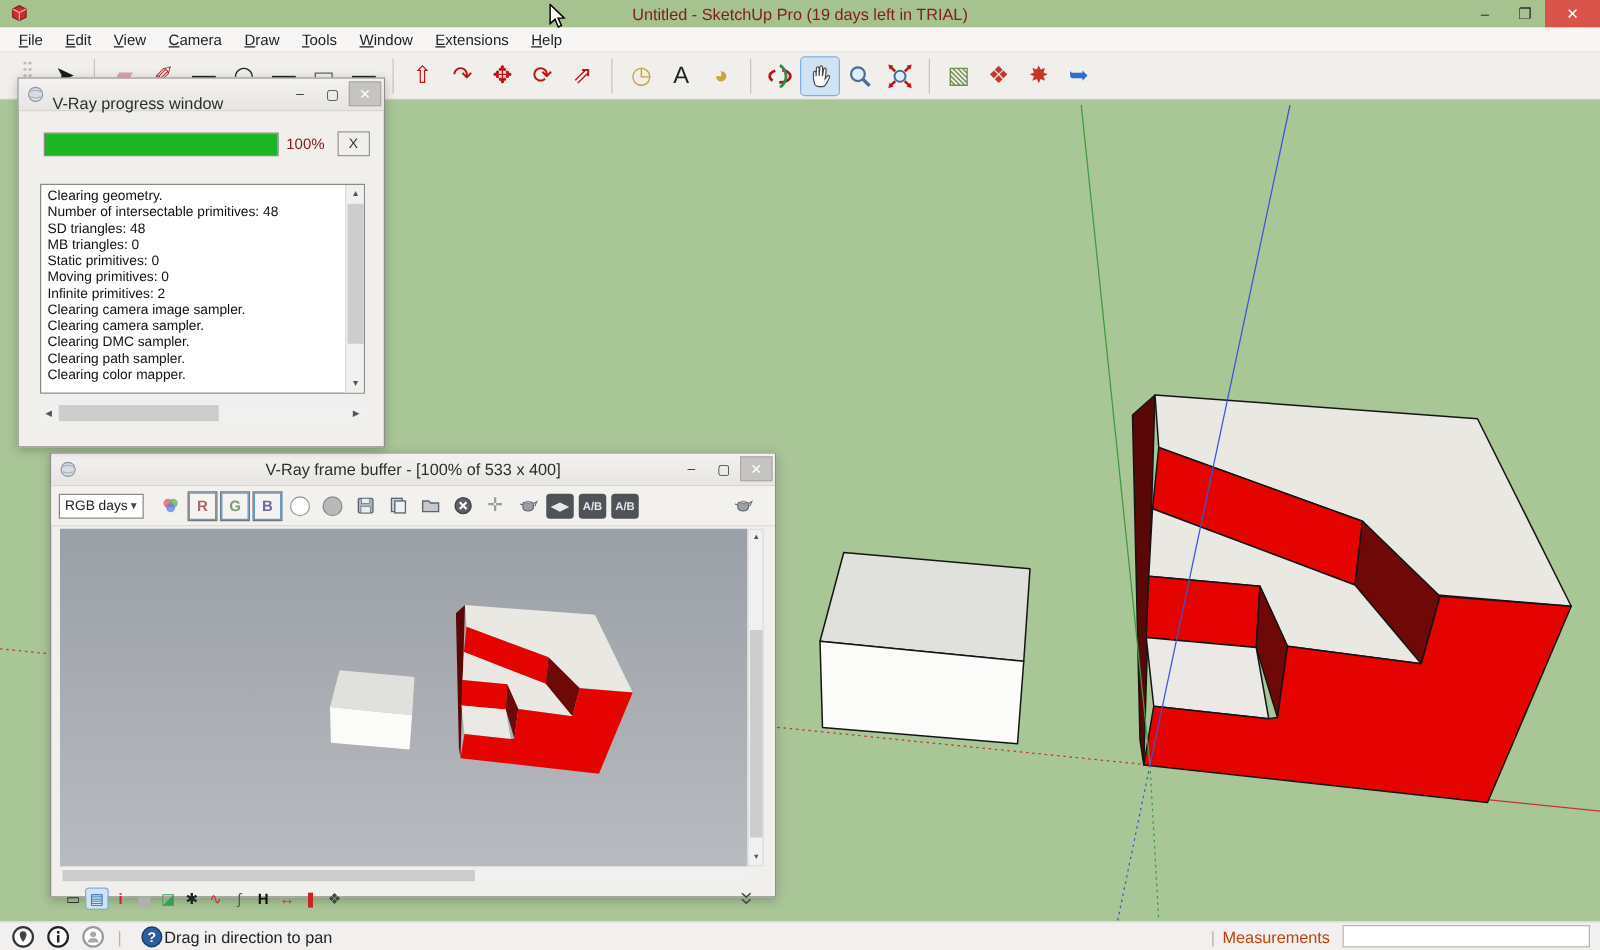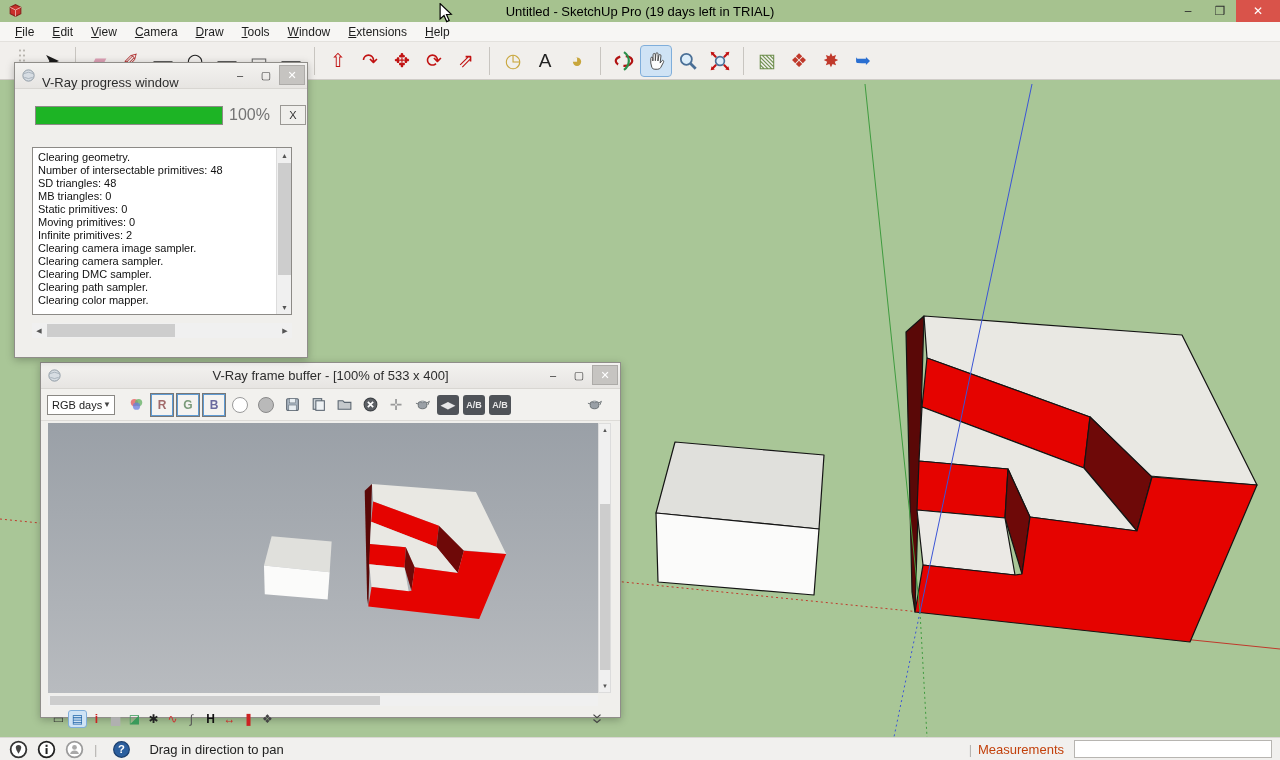--- a/index.html
+++ b/index.html
@@ -2,21 +2,21 @@
 <html><head>
 <meta charset="utf-8">
 <style>
   * { margin:0; padding:0; box-sizing:border-box; }
   html,body { width:1280px; height:760px; overflow:hidden; font-family:"Liberation Sans",sans-serif; }
   #app { position:relative; width:1280px; height:760px; background:#e9e8e4; }
 
   
   .titlebar { position:absolute; left:0; top:0; width:1280px; height:22px; background:#a6c28f; z-index:2; display:flex; align-items:center; }
   .logo { position:absolute; left:7px; top:2px; }
-  .title { position:absolute; left:0; right:0; text-align:center; font-size:13px; color:#000000; }
+  .title { position:absolute; left:0; right:0; text-align:center; font-size:13px; color:#7f1d1d; }
   .winbtns { position:absolute; right:0; top:0; height:22px; display:flex; }
   .wbtn { width:32px; height:22px; display:flex; align-items:center; justify-content:center; font-size:12px; color:#2e2e2e; cursor:default; }
   .wbtn.close { width:44px; background:#d9534a; color:#fff; }
 
   .menubar { position:absolute; left:0; top:22px; width:1280px; height:20px; background:#f7f6f4; border-bottom:1px solid #e3e1dd; z-index:2; display:flex; align-items:center; padding-left:6px; }
   .menu-item { display:inline-block; padding:2px 9px; font-size:12px; color:#1d1d1d; }
   .menu-item::first-letter { text-decoration:underline; }
 
   .toolbar { position:absolute; left:0; top:42px; width:1280px; height:38px; background:#f1efec; border-bottom:1px solid #cfccc7; z-index:2; display:flex; align-items:center; padding-left:4px; }
   .grip { width:8px; height:26px; margin:0 10px 0 14px; background-image:radial-gradient(circle, #b9b6b0 1px, transparent 1.2px); background-size:4px 5px; }
@@ -24,41 +24,41 @@
   .tbtn { width:30px; height:30px; display:flex; align-items:center; justify-content:center; border-radius:3px; margin:0 1px; }
   .tbtn.active { background:#cfe3f5; outline:1px solid #7faedb; }
   .tbtn .glyph { font-size:19px; line-height:1; }
 
   .viewport { position:absolute; left:0; top:80px; width:1280px; height:657px; background:#a9c697; z-index:0; }
   #scene { position:absolute; left:0; top:0; width:1280px; height:760px; z-index:1; pointer-events:none; }
 
   .statusbar { position:absolute; left:0; top:737px; width:1280px; height:23px; background:#f1f0ee; border-top:1px solid #d9d7d3; z-index:3; display:flex; align-items:center; }
   .sicon { margin-left:9px; display:flex; }
   .ssep { color:#b5b3af; margin:0 6px 0 10px; font-size:13px; }
-  .hint { font-size:13px; color:#222; margin-left:18px; }
+  .hint { font-size:13px; color:#222; }
   .meas-wrap { position:absolute; right:8px; top:2px; display:flex; align-items:center; }
   .meas-label { font-size:13px; color:#c2410c; margin-right:10px; }
   .meas-input { width:198px; height:18px; border:1px solid #b7b5b1; background:#fff; font-size:12px; padding:0 4px; }
 
   
   .floatwin { position:absolute; background:#f0efec; border:1px solid #8f8d89; box-shadow:0 2px 8px rgba(0,0,0,.25); }
   .fw-titlebar { position:relative; height:26px; background:linear-gradient(#f3f2f0,#e7e5e2); display:flex; align-items:center; border-bottom:1px solid #d8d6d2; }
   .fw-title { font-size:13px; color:#2d2d2d; margin-left:6px;margin-top:13px; }
   .fw-title.centered { position:absolute; left:0; right:0; text-align:center; margin:0; }
   .fw-icon { margin-left:6px; display:flex; }
   .fw-btns { position:absolute; right:2px; top:2px; display:flex; }
   .fw-btn { width:26px; height:20px; display:flex; align-items:center; justify-content:center; font-size:11px; color:#333; }
   .fw-btn.close { background:#c6c4c1; border:1px solid #adaba8; color:#fff; }
 
   
   #pwin { left:14px; top:62px; width:294px; height:296px; z-index:6; }
   .pbar-row { position:absolute; left:20px; top:42px; display:flex; align-items:center; }
   .pbar { width:188px; height:19px; border:1px solid #8c8a86; background:#fff; }
   .pbar-fill { height:100%; background:#1db425; }
-  .plabel { font-size:16px; color:#737373; margin-left:6px; }
+  .plabel { font-size:12px; color:#7f1d1d; margin-left:6px; }
   .pcancel { margin-left:10px; width:26px; height:20px; background:#f0efec; border:1px solid #9a9894; font-size:11px; color:#333; display:flex; align-items:center; justify-content:center; }
   .plog { position:absolute; left:17px; top:84px; width:260px; height:168px; background:#fff; border:1px solid #8c8a86; }
   .plog-text { position:absolute; left:0; top:0; right:15px; bottom:0; overflow:hidden; padding:3px 0 0 5px; }
   .plog-line { font-size:11px; line-height:13px; color:#111; white-space:nowrap; }
   .vscroll { position:absolute; right:0; top:0; bottom:0; width:15px; background:#f0f0f0; border-left:1px solid #dcdcdc; }
   .vscroll .arr { position:absolute; left:0; width:15px; height:14px; font-size:7px; color:#555; display:flex; align-items:center; justify-content:center; }
   .vscroll .thumb { position:absolute; left:1px; width:13px; background:#cdcdcd; }
   .hscroll { position:absolute; height:15px; background:#f0f0f0; }
   .hscroll .arr { position:absolute; top:0; width:14px; height:15px; font-size:7px; color:#555; display:flex; align-items:center; justify-content:center; }
   .hscroll .thumb { position:absolute; top:1px; height:13px; background:#cdcdcd; }

